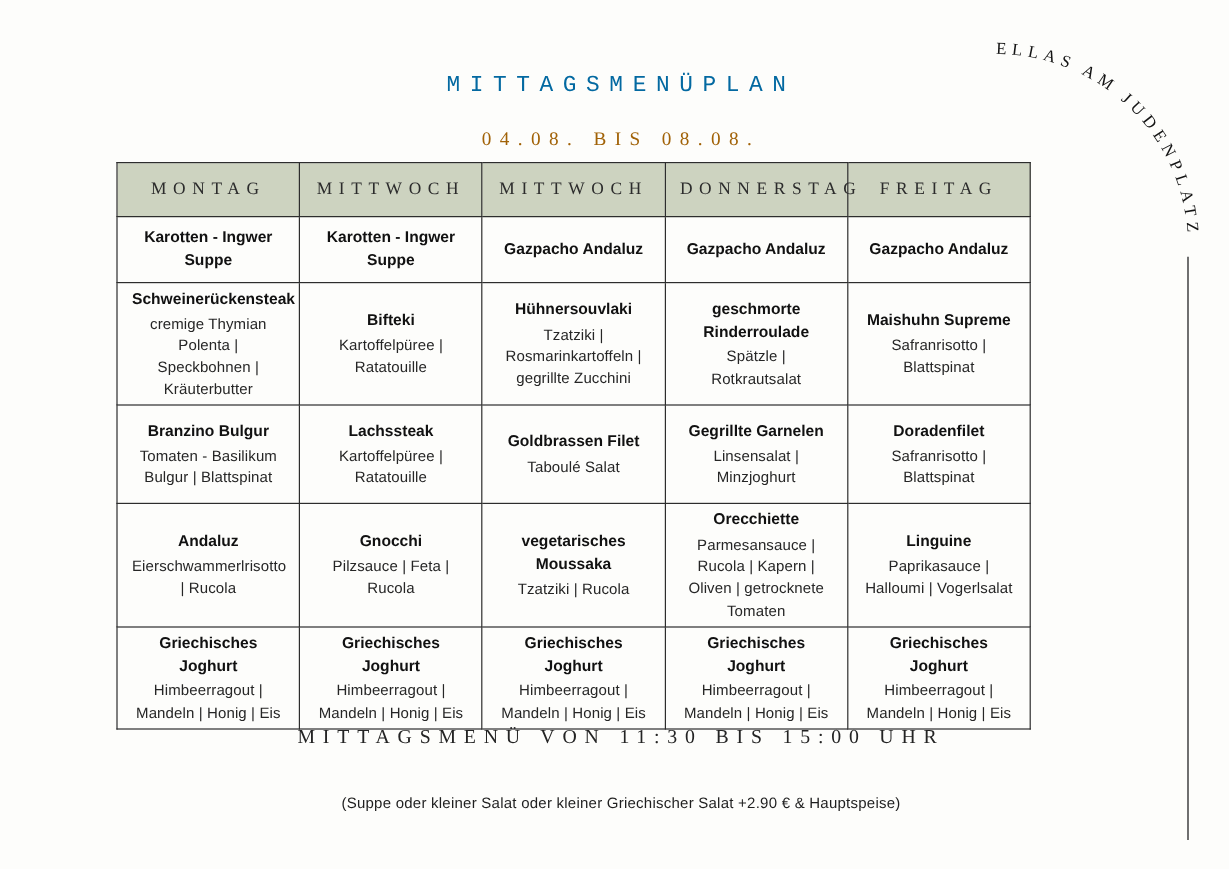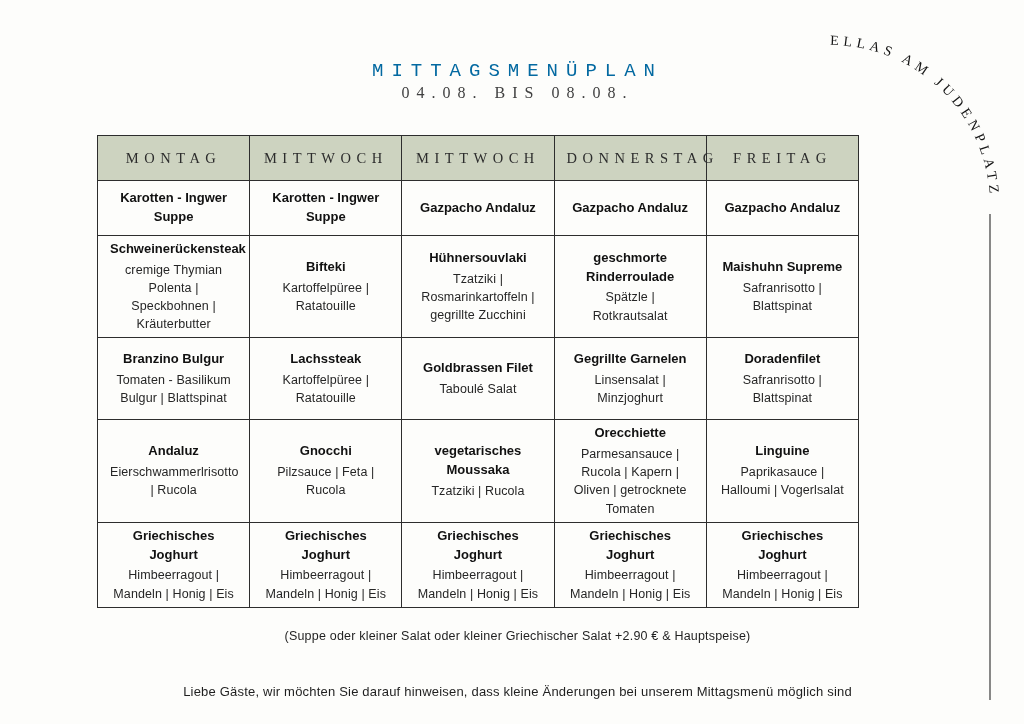--- a/index.html
+++ b/index.html
@@ -24,21 +24,21 @@
   .contact div{margin-bottom:11px;letter-spacing:.2px;}
 
   
   .heading{position:absolute;left:97px;top:60px;width:841px;text-align:center;}
   .heading .title{
     font-family:Liberation Mono, monospace;font-weight:400;
     font-size:19px;letter-spacing:8px;color:#0369a1;
   }
   .heading .dates{
     font-family:"Liberation Serif",serif;font-weight:400;
-    font-size:16px;letter-spacing:7px;color:#404040;margin-top:2px;text-align:center;
+    font-size:16px;letter-spacing:7px;color:#a16207;margin-top:26px;text-align:center;
   }
 
   
   .logo-svg{position:absolute;top:0;right:0;width:250px;height:724px;}
   .logo-svg text{
     font-family:"Liberation Serif",serif;font-size:14px;letter-spacing:4.5px;fill:#141414;
   }
 
   
   table.menu{
@@ -62,21 +62,21 @@
   .dish-name{font-weight:bold;font-size:13px;line-height:1.45;color:#111;}
   .dish-sides{font-size:12.5px;line-height:1.45;color:#262626;margin-top:2px;letter-spacing:.1px;}
 
   
   .footer{position:absolute;left:97px;width:841px;text-align:center;}
   .footer-hours{
     top:604px;font-family:"Liberation Serif",serif;font-weight:400;
     font-size:16.5px;letter-spacing:6.5px;color:#242424;
   }
   .footer-prices{top:640px;font-size:13px;color:#1f1f1f;letter-spacing:.2px;}
-  .footer-supplement{top:629px;font-size:12.5px;color:#1f1f1f;letter-spacing:.2px;}
+  .footer-supplement{top:662px;font-size:12.5px;color:#1f1f1f;letter-spacing:.2px;}
   .footer-note{top:684px;font-size:13px;color:#1f1f1f;letter-spacing:.2px;}
 </style>
 </head>
 <body>
 
 <div class="page">
 
 
   <div class="heading">
     <div class="title">MITTAGSMENÜPLAN</div>
@@ -205,16 +205,16 @@
             <div class="dish-sides">Himbeerragout | Mandeln | Honig | Eis</div>
           </td>
           <td>
             <div class="dish-name">Griechisches Joghurt</div>
             <div class="dish-sides">Himbeerragout | Mandeln | Honig | Eis</div>
           </td>
         </tr>
       </tbody>
   </table>
 
+  <div class="footer footer-hours">MITTAGSMENÜ VON 11:30 BIS 15:00 UHR</div>
   <div class="footer footer-supplement">(Suppe oder kleiner Salat oder kleiner Griechischer Salat +2.90 € &amp; Hauptspeise)</div>
-  <div class="footer footer-note">Liebe Gäste, wir möchten Sie darauf hinweisen, dass kleine Änderungen bei unserem Mittagsmenü möglich sind</div>
 
 </div>
 
 </body></html>

